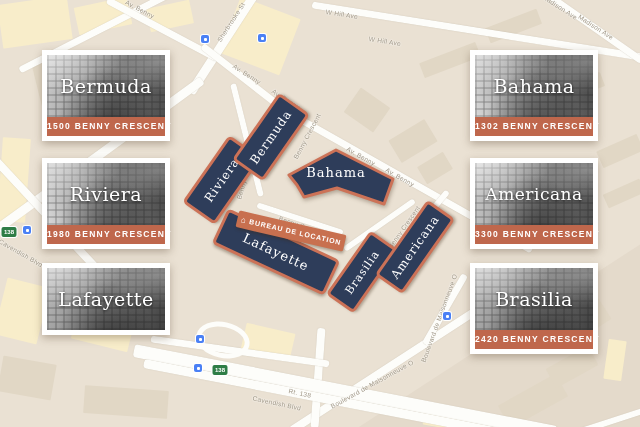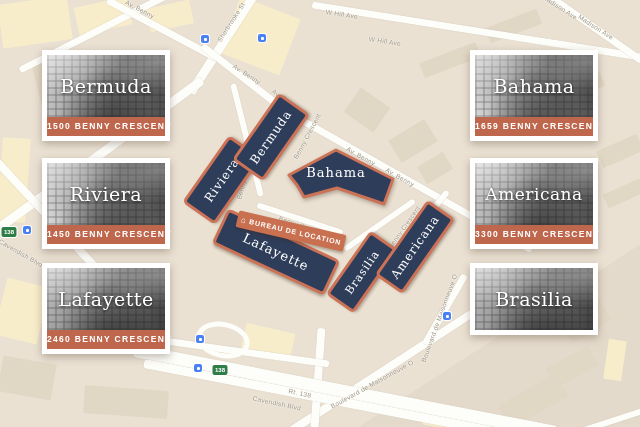--- a/index.html
+++ b/index.html
@@ -191,40 +191,40 @@
   <div class="card" style="left:42px;top:50px;">
     <div class="photo v1">
       <div class="pname">Bermuda</div>
     </div>
     <div class="cbanner">1500 BENNY CRESCENT</div>
   </div>
   <div class="card" style="left:42px;top:158px;">
     <div class="photo v2">
       <div class="pname">Riviera</div>
     </div>
-    <div class="cbanner">1450 BENNY CRESCENT</div>
+    <div class="cbanner">1980 BENNY CRESCENT</div>
   </div>
   <div class="card" style="left:42px;top:263px;">
     <div class="photo v3">
       <div class="pname">Lafayette</div>
     </div>
-    <div class="cbanner">2460 BENNY CRESCENT</div>
   </div>
 
   <div class="card" style="left:470px;top:50px;">
     <div class="photo v2">
       <div class="pname">Bahama</div>
     </div>
-    <div class="cbanner">1659 BENNY CRESCENT</div>
+    <div class="cbanner">1302 BENNY CRESCENT</div>
   </div>
   <div class="card" style="left:470px;top:158px;">
     <div class="photo v1">
       <div class="pname small">Americana</div>
     </div>
     <div class="cbanner">3300 BENNY CRESCENT</div>
   </div>
   <div class="card" style="left:470px;top:263px;">
     <div class="photo v3">
       <div class="pname">Brasilia</div>
     </div>
+    <div class="cbanner">2420 BENNY CRESCENT</div>
   </div>
 
 </div>
 
 </body></html>

